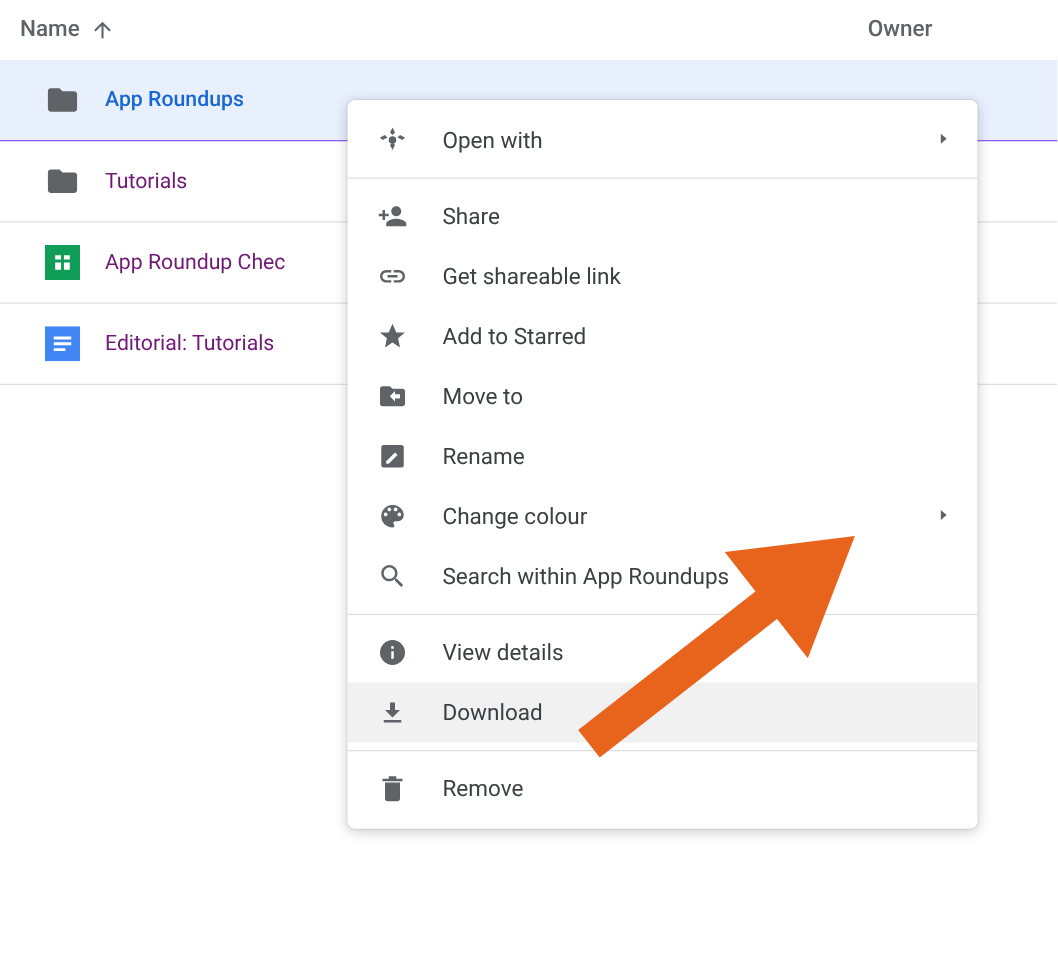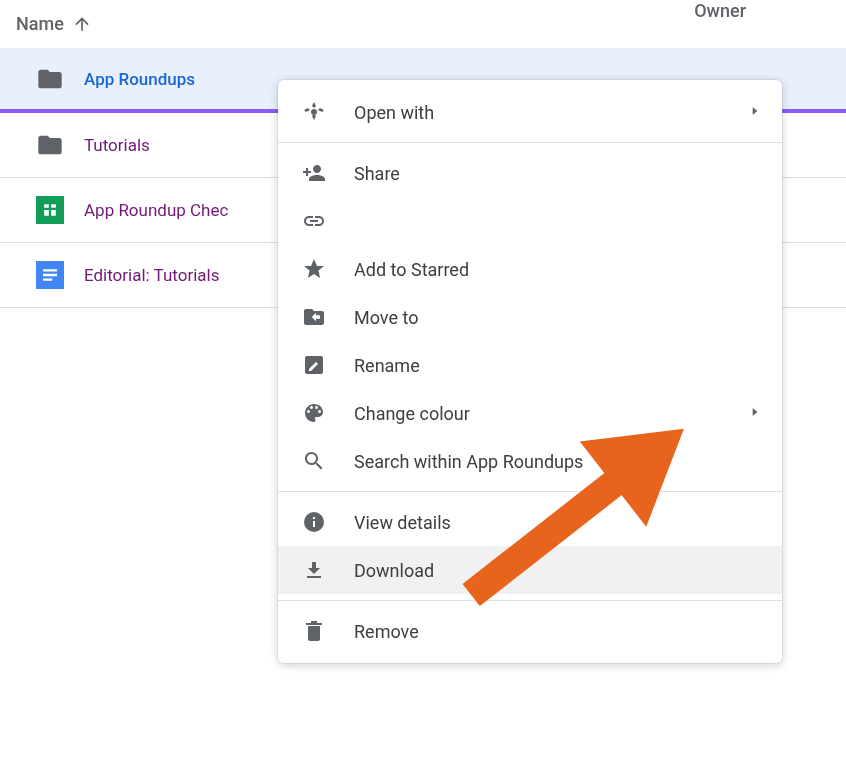--- a/index.html
+++ b/index.html
@@ -1,25 +1,25 @@
 <!DOCTYPE html>
 <html><head>
   <meta charset="utf-8">
   <style>
     * { box-sizing: border-box; margin: 0; padding: 0; }
     body { font-family: 'Google Sans', Roboto, Arial, sans-serif; width: 846px; height: 780px; background: #fff; position: relative; overflow: hidden; }
     
-    .header-row { display: flex; height: 48px; padding: 0 16px; border-bottom: 1px solid transparent; }
+    .header-row { display: flex; align-items: center; height: 48px; padding: 0 16px; border-bottom: 1px solid transparent; }
     .header-name { display: flex; align-items: center; gap: 8px; color: #5f6368; font-size: 18px; font-weight: 500; }
     .header-owner { margin-left: auto; margin-right: 84px; color: #5f6368; font-size: 18px; font-weight: 500; }
     .sort-arrow { width: 20px; height: 20px; fill: #5f6368; }
     
     .file-list { }
     .file-row { display: flex; align-items: center; height: 65px; padding: 0 16px; border-bottom: 1px solid #e0e0e0; gap: 20px; }
-    .file-row.selected { background: #e8f0fe; border-bottom: 4px solid #8b5cf6; }
+    .file-row.selected { background: #e8f0fe; border-bottom: 1px solid #8b5cf6; }
     .file-row.selected .file-name { color: #1967d2; font-weight: 500; }
     .file-icon { width: 28px; height: 28px; display: flex; align-items: center; justify-content: center; margin-left: 20px; }
     .file-icon svg { width: 28px; height: 28px; }
     .file-name { font-size: 17px; color: #701a75; }
     
     .context-menu {
       position: absolute;
       top: 80px;
       left: 278px;
       width: 504px;
@@ -126,20 +126,21 @@
         </svg>
     </div>
     <span class="menu-label">Share</span>
   </div>
   <div class="menu-item">
     <div class="menu-icon">
       <svg viewBox="0 0 24 24">
           <path d="M3.9 12c0-1.7 1.4-3.1 3.1-3.1h4V7H7c-2.8 0-5 2.2-5 5s2.2 5 5 5h4v-1.9H7c-1.7 0-3.1-1.4-3.1-3.1zM8 13h8v-2H8v2zm9-6h-4v1.9h4c1.7 0 3.1 1.4 3.1 3.1s-1.4 3.1-3.1 3.1h-4V17h4c2.8 0 5-2.2 5-5s-2.2-5-5-5z"></path>
         </svg>
     </div>
+    <span class="menu-label">Get shareable link</span>
   </div>
   <div class="menu-item">
     <div class="menu-icon">
       <svg viewBox="0 0 24 24">
           <path d="M12 2l3 7h7l-5.5 4.5L18 21l-6-4-6 4 1.5-7.5L2 9h7z"></path>
         </svg>
     </div>
     <span class="menu-label">Add to Starred</span>
   </div>
   <div class="menu-item">

